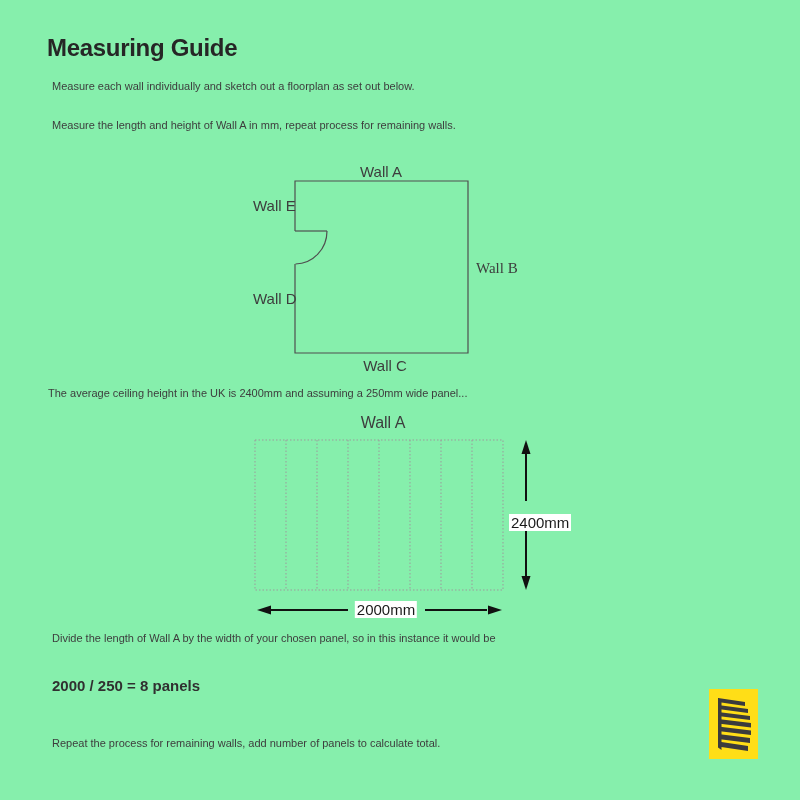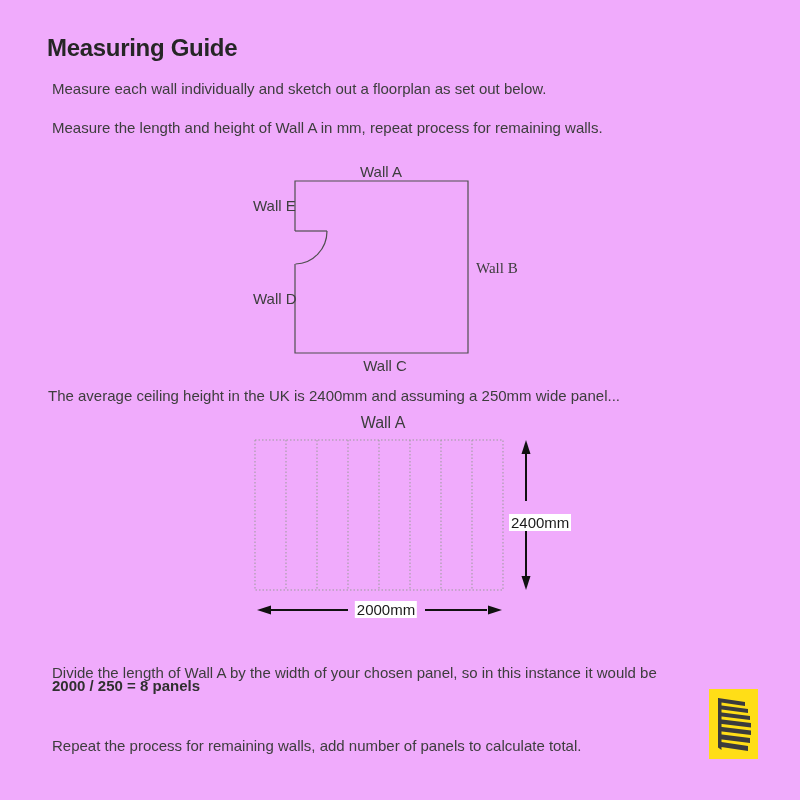--- a/index.html
+++ b/index.html
@@ -4,34 +4,34 @@
 <style>
   html, body {
     margin: 0;
     padding: 0;
     background: #ffffff;
   }
   #page {
     position: relative;
     width: 800px;
     height: 800px;
-    background: #f0abfc;
+    background: #86efac;
     font-family: "Liberation Sans", "DejaVu Sans", sans-serif;
     color: #3d3d3d;
     overflow: hidden;
   }
   .abs { position: absolute; white-space: nowrap; }
   .title {
     font-size: 24px;
     font-weight: bold;
     color: #262626;
     letter-spacing: -0.3px;
   }
   .body-text {
-    font-size: 15px;
+    font-size: 11px;
     color: #3d3d3d;
   }
   .bold-line {
     font-size: 15px;
     font-weight: bold;
     color: #303030;
     text-align: right;
   }
   .wall-label {
     font-size: 15px;
@@ -104,21 +104,21 @@
         <polygon points="12,180 26,175.5 26,184.5"></polygon>
         <polygon points="257,180 243,175.5 243,184.5"></polygon>
       </g>
       <line x1="24" y1="180" x2="103" y2="180" stroke="#111" stroke-width="2"></line>
       <line x1="180" y1="180" x2="242" y2="180" stroke="#111" stroke-width="2"></line>
     </svg>
     <span class="abs dim-label" style="left:264px; top:76px;margin-top:8px;">2400mm</span>
     <span class="abs dim-label centerx" style="left:141px; top:171px;">2000mm</span>
   </div>
 
-  <div class="abs body-text" style="left:52px; top:664px;">Divide the length of Wall A by the width of your chosen panel, so in this instance it would be</div>
+  <div class="abs body-text" style="left:52px; top:632px;">Divide the length of Wall A by the width of your chosen panel, so in this instance it would be</div>
   <div class="abs bold-line" style="left:52px; top:677px;">2000 / 250 = 8 panels</div>
   <div class="abs body-text" style="left:52px; top:737px;">Repeat the process for remaining walls, add number of panels to calculate total.</div>
 
   <div class="abs" style="left:709px; top:689px;">
     <svg width="49" height="70" viewBox="0 0 49 70">
       <rect x="0" y="0" width="49" height="70" fill="#FFDE17"></rect>
 
       <polygon points="9,9 12.5,11 12.5,61 9,58.5" fill="#3B3B3D"></polygon>
 
       <polygon points="9,9  36,13 36,17   9,13" fill="#3B3B3D"></polygon>

